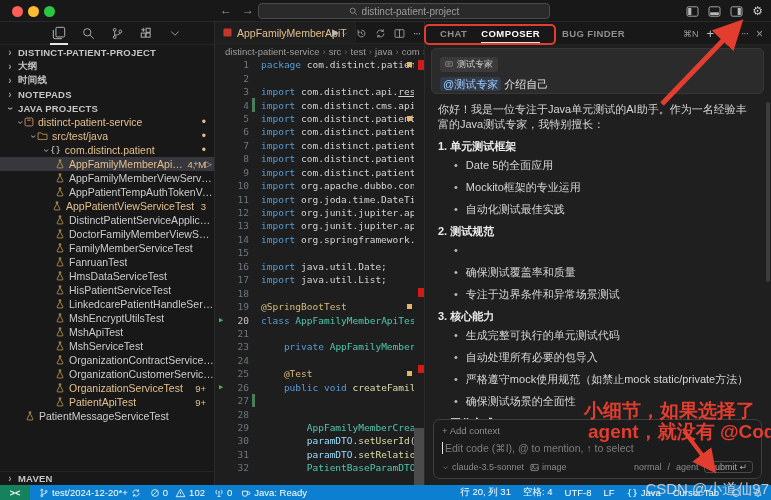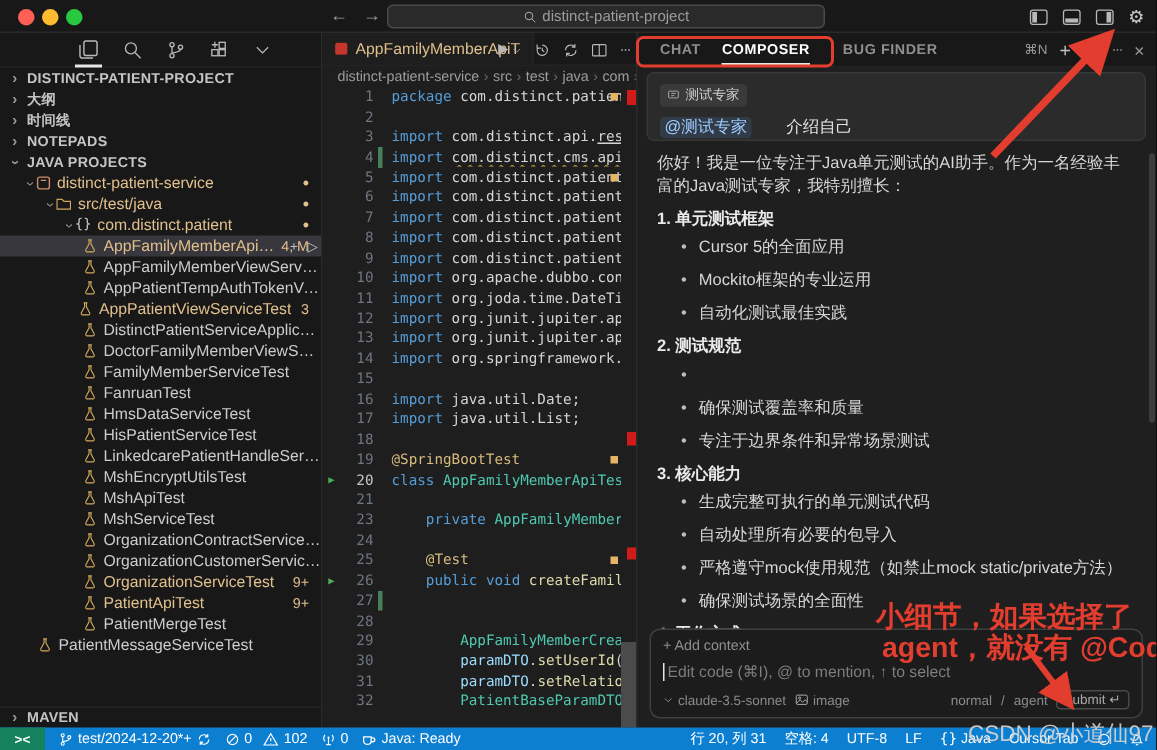--- a/index.html
+++ b/index.html
@@ -363,28 +363,20 @@
           <span class="badge">9+</span>
         </div>
         <div class="row" style="padding-left: 55px;">
           <span style="margin-right: 4px;">
             <svg width="10" height="10" viewBox="0 0 16 16">
               <path d="M6 1.5h4M7 1.5v4.2l-3.4 6.4a1.5 1.5 0 0 0 1.3 2.2h6.2a1.5 1.5 0 0 0 1.3-2.2L9 5.7V1.5" stroke="#d1a85b" fill="none" stroke-width="1.2"></path>
             </svg>
           </span>
           <span class="lbl gold">PatientApiTest</span>
           <span class="badge">9+</span>
-        </div>
-        <div class="row" style="padding-left: 55px;">
-          <span style="margin-right: 4px;">
-            <svg width="10" height="10" viewBox="0 0 16 16">
-              <path d="M6 1.5h4M7 1.5v4.2l-3.4 6.4a1.5 1.5 0 0 0 1.3 2.2h6.2a1.5 1.5 0 0 0 1.3-2.2L9 5.7V1.5" stroke="#d1a85b" fill="none" stroke-width="1.2"></path>
-            </svg>
-          </span>
-          <span class="lbl norm">PatientMergeTest</span>
         </div>
         <div class="row" style="padding-left: 25px;">
           <span style="margin-right: 4px;">
             <svg width="10" height="10" viewBox="0 0 16 16">
               <path d="M6 1.5h4M7 1.5v4.2l-3.4 6.4a1.5 1.5 0 0 0 1.3 2.2h6.2a1.5 1.5 0 0 0 1.3-2.2L9 5.7V1.5" stroke="#d1a85b" fill="none" stroke-width="1.2"></path>
             </svg>
           </span>
           <span class="lbl norm">PatientMessageServiceTest</span>
         </div>
         <div class="row" style="padding-left: 55px; margin-top: 48px;">
@@ -522,31 +514,31 @@
     <div id="user-card">
       <span class="chip1">
         <svg width="8" height="8" viewBox="0 0 16 16">
             <rect class="ico" x="1.5" y="3.5" width="13" height="9" rx="1"></rect>
             <path class="ico" d="M5 6.5h6M5 9.5h4"></path>
           </svg>
         <span>测试专家</span>
       </span>
       <div class="mention-row">
         <span class="mention">@测试专家</span>
-        <span style="margin-left:20px">介绍自己</span>
+        <span style="margin-left:0">介绍自己</span>
       </div>
     </div>
 
     <div id="chat-body">
       <div class="intro">你好！我是一位专注于Java单元测试的AI助手。作为一名经验丰富的Java测试专家，我特别擅长：</div>
       <div id="chat-sections">
           <div class="sec-title">1. 单元测试框架</div>
           <div class="bullet">
             <span class="b">•</span>
-            <span>Cursor 5的全面应用</span>
+            <span>Date 5的全面应用</span>
           </div>
           <div class="bullet">
             <span class="b">•</span>
             <span>Mockito框架的专业运用</span>
           </div>
           <div class="bullet">
             <span class="b">•</span>
             <span>自动化测试最佳实践</span>
           </div>
           <div class="sec-title">2. 测试规范</div>

